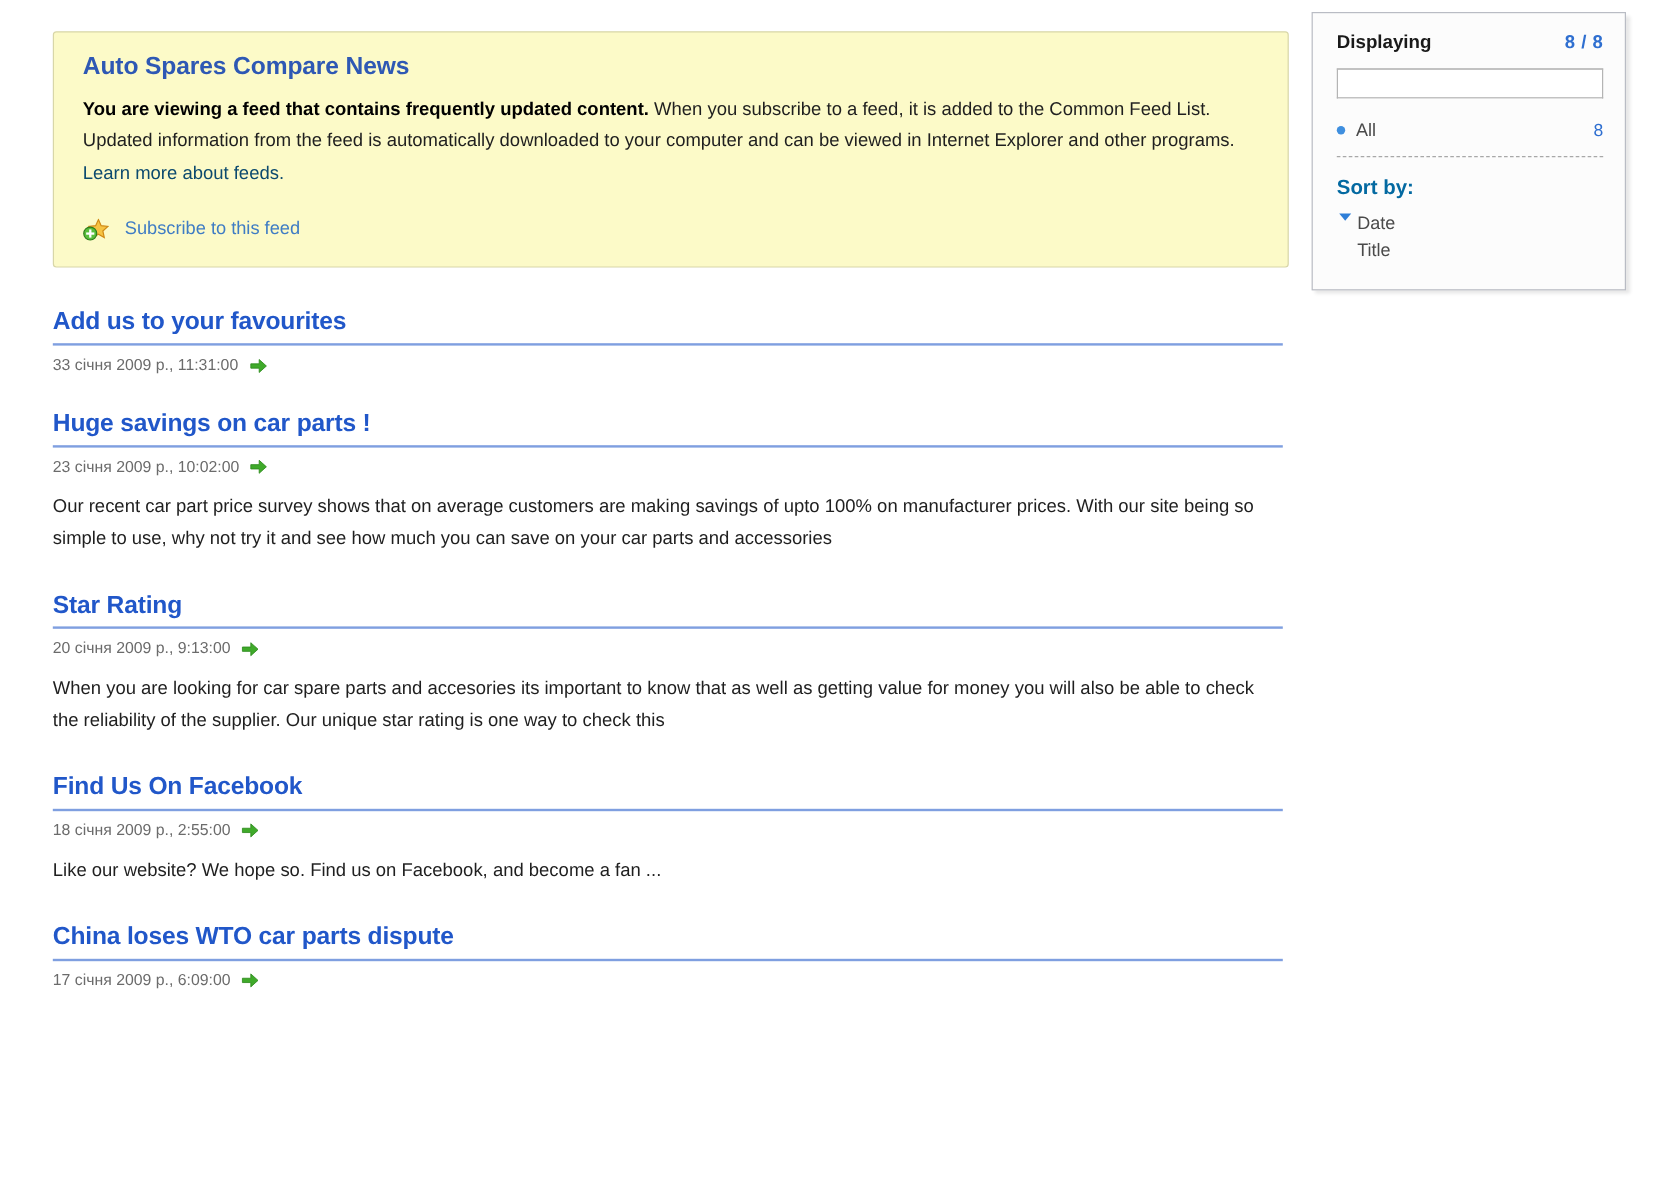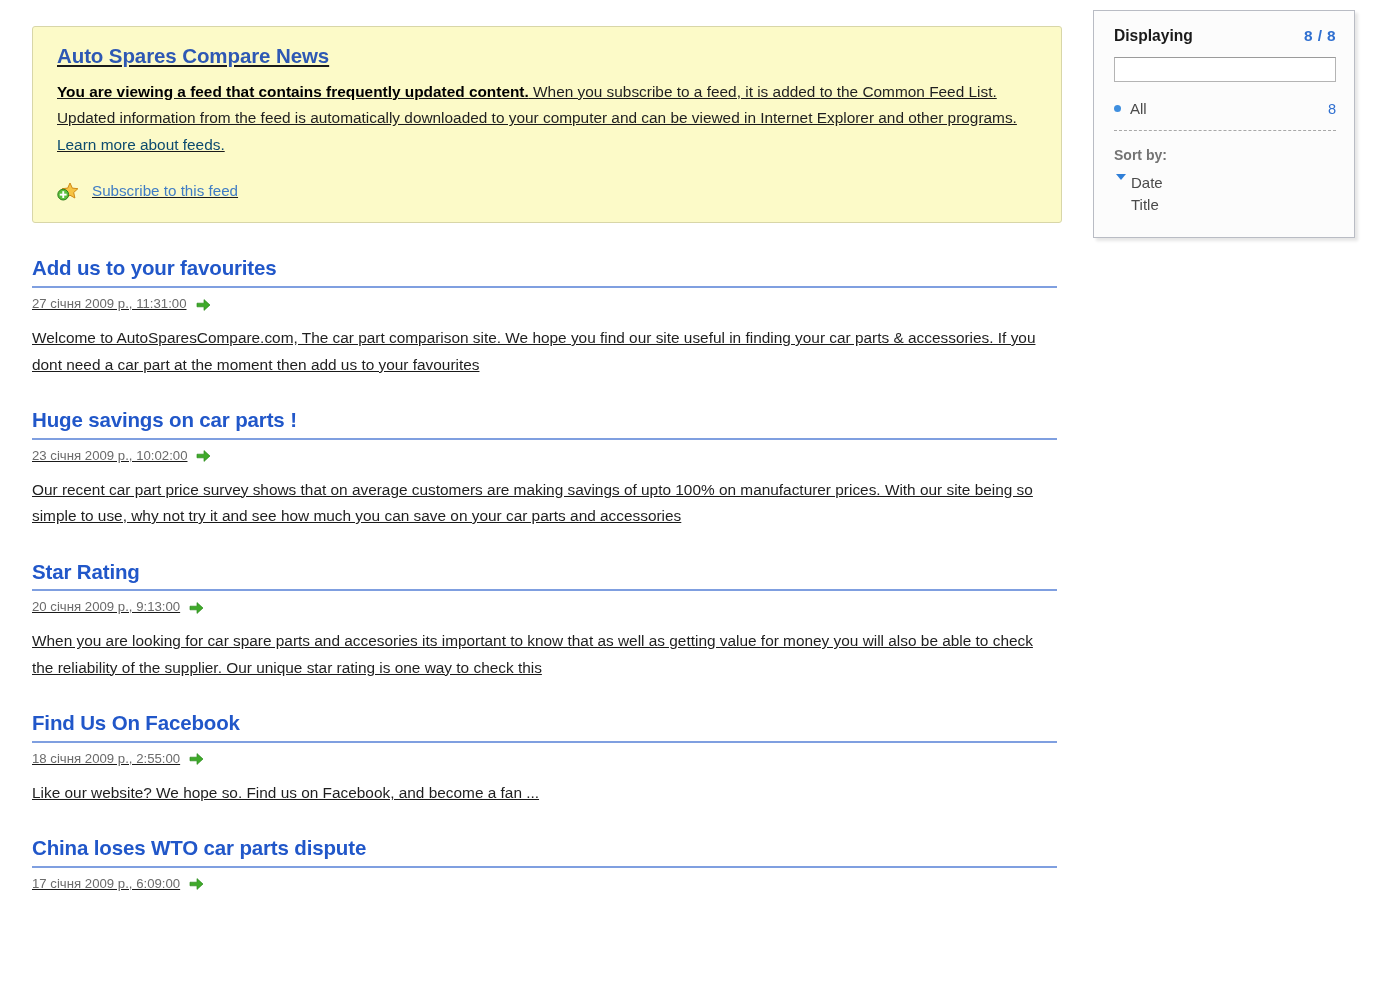--- a/index.html
+++ b/index.html
@@ -18,24 +18,23 @@
 
   
   .page {
     position: relative;
     width: 1400px;
     height: 1000px;
   }
 
   .content-column {
     position: absolute;
-    left: 32px;
+    left: 44px;
     top: 26px;
     width: 1030px;
-    text-decoration: underline;
   }
 
   
   .feed-banner {
     background: #fcfac8;
     border: 1px solid #d8d6a8;
     border-radius: 3px;
     padding: 16px 24px 20px 24px;
     box-sizing: border-box;
     width: 1030px;
@@ -198,23 +197,23 @@
     font-size: 14.6px;
     color: #2f6fd0;
   }
   .panel-divider {
     border: 0;
     border-top: 1px dashed #a8a8a8;
     margin: 13px 0 0 0;
     height: 0;
   }
   .sort-label {
-    font-size: 14px;
-    font-weight: bold;
-    color: #737373;
+    font-size: 17px;
+    font-weight: bold;
+    color: #0369a1;
     margin-top: 16px;
   }
   .sort-option {
     display: flex;
     align-items: flex-start;
     margin-top: 11px;
     cursor: pointer;
   }
   .sort-option.secondary {
     margin-top: 5px;
@@ -261,28 +260,27 @@
         <a class="subscribe-link">Subscribe to this feed</a>
       </div>
     </div>
 
     <div class="articles">
 
       <div class="article">
         <h2 class="article-title">Add us to your favourites</h2>
         <hr class="article-rule">
         <div class="article-meta">
-          <span>27 січня 2009 р., 11:31:00</span>
-          <span class="arrow-icon">
-            <svg width="15" height="14" viewBox="0 0 15 14" aria-hidden="true">
-              <path d="M1,5.2 L8,5.2 L8,1.6 L14,7 L8,12.4 L8,8.8 L1,8.8 Z" fill="#3faa2a" stroke="#2d8a1d" stroke-width="0.7" stroke-linejoin="round"></path>
-            </svg>
-          </span>
-        </div>
-        <p class="article-body">Welcome to AutoSparesCompare.com, The car part comparison site. We hope you find our site useful in finding your car parts &amp; accessories. If you dont need a car part at the moment then add us to your favourites</p>
+          <span>33 січня 2009 р., 11:31:00</span>
+          <span class="arrow-icon">
+            <svg width="15" height="14" viewBox="0 0 15 14" aria-hidden="true">
+              <path d="M1,5.2 L8,5.2 L8,1.6 L14,7 L8,12.4 L8,8.8 L1,8.8 Z" fill="#3faa2a" stroke="#2d8a1d" stroke-width="0.7" stroke-linejoin="round"></path>
+            </svg>
+          </span>
+        </div>
       </div>
 
       <div class="article">
         <h2 class="article-title">Huge savings on car parts !</h2>
         <hr class="article-rule">
         <div class="article-meta">
           <span>23 січня 2009 р., 10:02:00</span>
           <span class="arrow-icon">
             <svg width="15" height="14" viewBox="0 0 15 14" aria-hidden="true">
               <path d="M1,5.2 L8,5.2 L8,1.6 L14,7 L8,12.4 L8,8.8 L1,8.8 Z" fill="#3faa2a" stroke="#2d8a1d" stroke-width="0.7" stroke-linejoin="round"></path>

